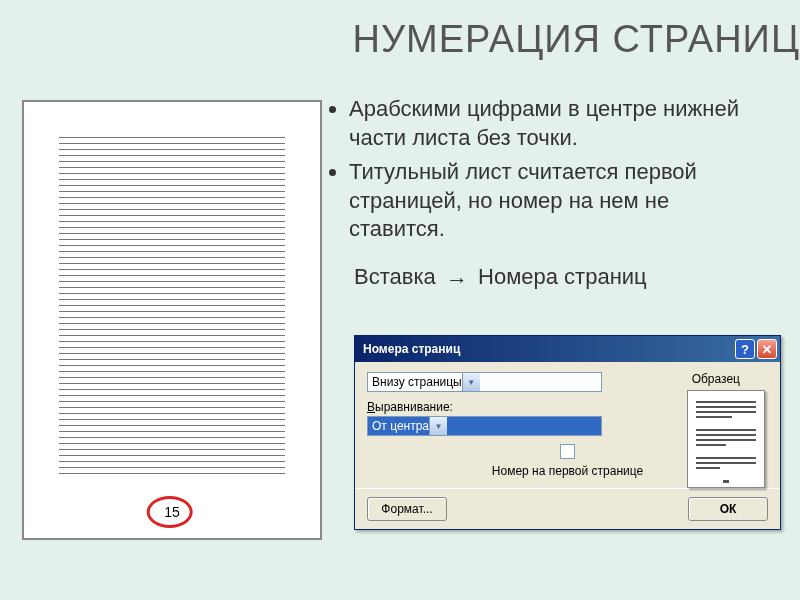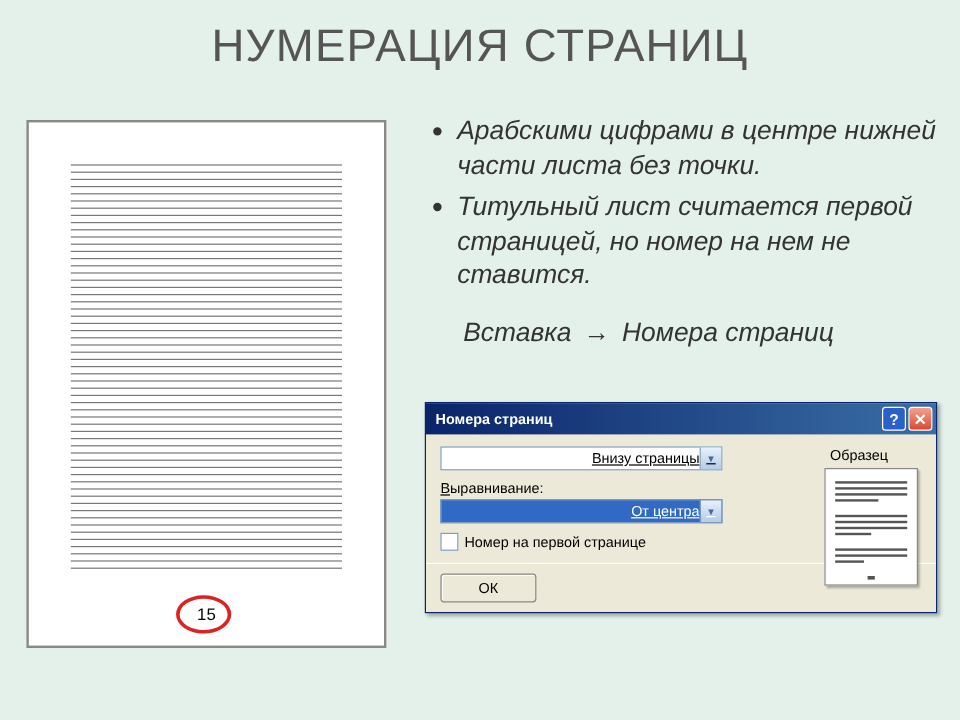--- a/index.html
+++ b/index.html
@@ -5,21 +5,21 @@
   body {
     margin: 0;
     width: 800px;
     height: 600px;
     background: #e4f0ea;
     font-family: Arial, sans-serif;
     overflow: hidden;
     position: relative;
   }
   .title {
-    text-align: center;
+    text-align: right;
     font-size: 38px;
     color: #555;
     margin-top: 18px;
     margin-bottom: 10px;
     letter-spacing: 1px;
   }
   .page-preview {
     position: absolute;
     left: 22px;
     top: 100px;
@@ -52,24 +52,23 @@
     bottom: 10px;
     left: 50%;
     transform: translateX(-55%);
     width: 40px;
     height: 26px;
     border: 3px solid #d22;
     border-radius: 50%;
   }
   .content-right {
     position: absolute;
-    left: 356px;
+    left: 324px;
     top: 95px;
     width: 440px;
-    font-style: italic;
   }
   .bullets {
     list-style: disc;
     color: #333;
     font-size: 22px;
     margin: 0 0 15px 25px;
     padding: 0;
   }
   .bullets li {
     margin-bottom: 6px;
@@ -142,25 +141,24 @@
   .row-label .ul {
     text-decoration: underline;
   }
   .dropdown {
     width: 235px;
     height: 20px;
     background: #fff;
     border: 1px solid #7f9db9;
     display: flex;
     align-items: center;
-    justify-content: flex-end;
-    padding-left: 16px;
+    justify-content: flex-start;
+    padding-left: 4px;
     box-sizing: border-box;
     margin-bottom: 8px;
-    text-decoration: underline;
   }
   .dropdown.selected {
     background: #316ac5;
     color: #fff;
   }
   .dropdown .dd-arrow {
     width: 17px;
     height: 18px;
     background: linear-gradient(to bottom, #e8f0fb, #b5cbe8);
     border-left: 1px solid #7f9db9;
@@ -168,20 +166,21 @@
     align-items: center;
     justify-content: center;
     color: #4a6a9a;
     font-size: 8px;
   }
   .checkbox-row {
     display: flex;
     align-items: center;
     gap: 5px;
     margin-top: 6px;
+    flex-direction: column;
   }
   .checkbox {
     width: 13px;
     height: 13px;
     background: #fff;
     border: 1px solid #7f9db9;
   }
   .sample-label {
     position: absolute;
     right: 40px;
@@ -232,20 +231,21 @@
     border-radius: 3px;
     font-size: 12px;
     display: flex;
     align-items: center;
     justify-content: center;
     box-shadow: inset 1px 1px 0 #fff;
   }
   .right-btns {
     display: flex;
     gap: 6px;
+    font-weight: bold;
   }
 </style>
 </head>
 <body>
 
 <div class="title">НУМЕРАЦИЯ СТРАНИЦ</div>
 
 <div class="page-preview">
   <div class="lines">
     <div class="line"></div>
@@ -357,17 +357,18 @@
         <div class="sl"></div>
         <div class="sl" style="width:50%"></div>
       <div class="gap"></div>
       <div class="sl"></div>
         <div class="sl"></div>
         <div class="sl" style="width:40%"></div>
       <div class="pn"></div>
     </div>
   </div>
   <div class="button-row">
+    <div class="dlg-btn">Формат...</div>
     <div class="right-btns">
       <div class="dlg-btn">ОК</div>
     </div>
   </div>
 </div>
 
 </body></html>

